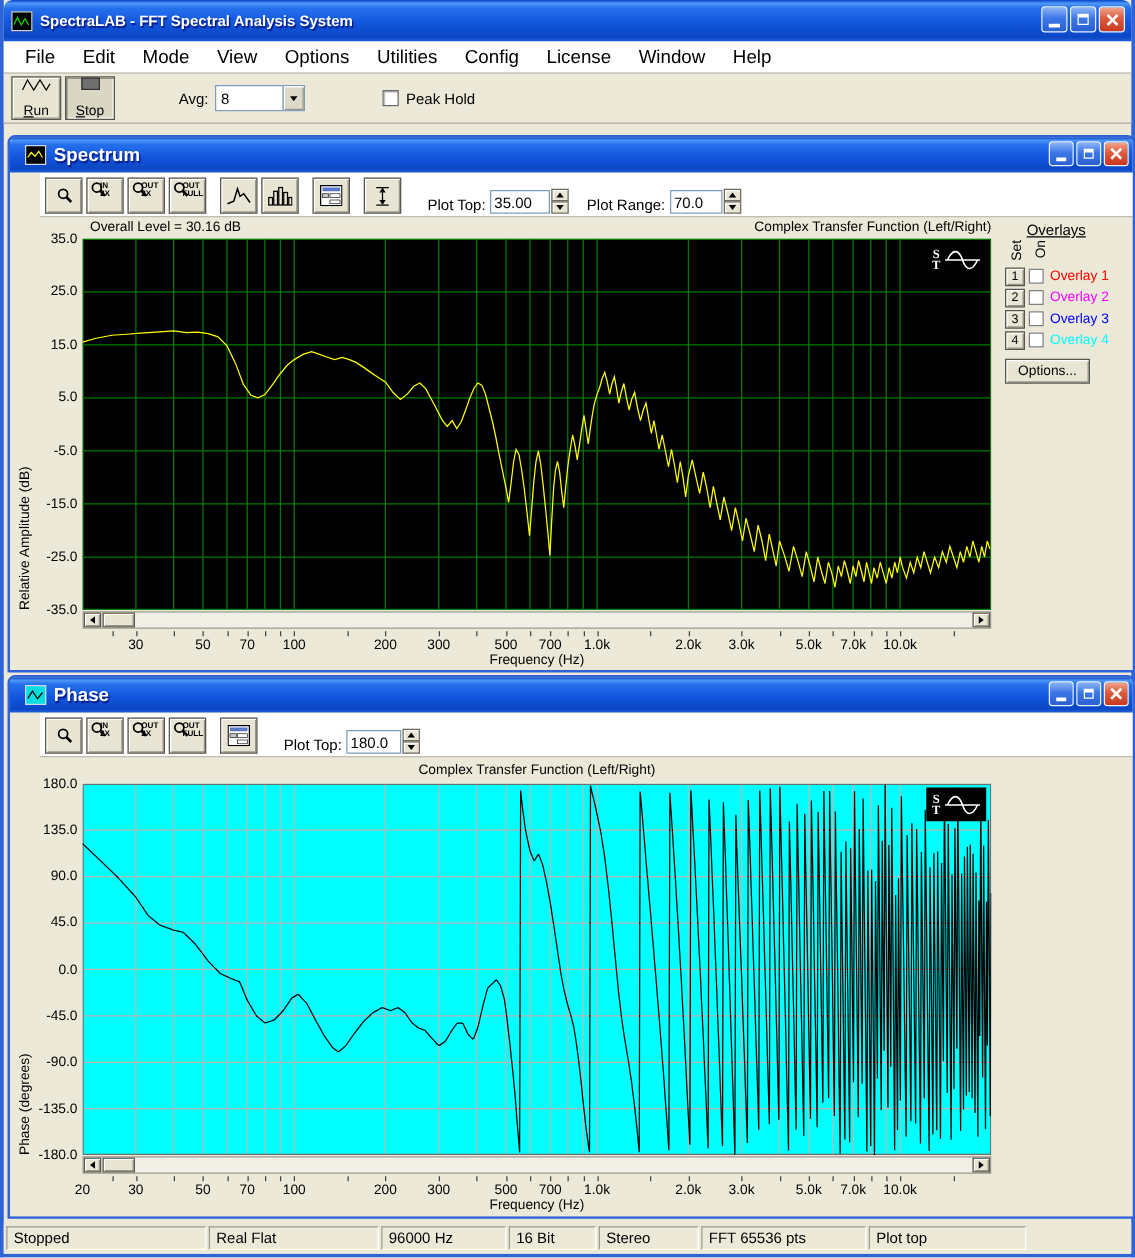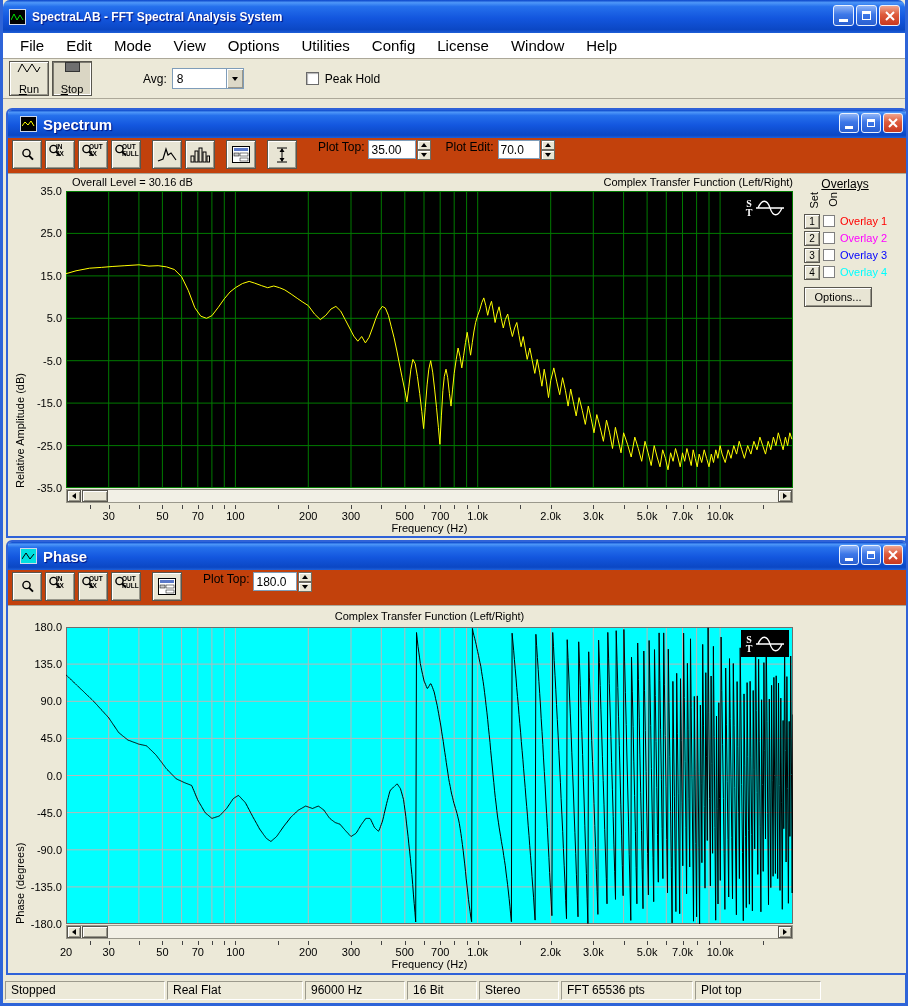--- a/index.html
+++ b/index.html
@@ -38,21 +38,21 @@
   .tri-up{width:0;height:0;border-left:3px solid transparent;border-right:3px solid transparent;border-bottom:4px solid #000;}
   .tri-down{width:0;height:0;border-left:3px solid transparent;border-right:3px solid transparent;border-top:4px solid #000;}
   .tri-left{width:0;height:0;border-top:3px solid transparent;border-bottom:3px solid transparent;border-right:4px solid #000;}
   .tri-right{width:0;height:0;border-top:3px solid transparent;border-bottom:3px solid transparent;border-left:4px solid #000;}
   
   .child{position:absolute;left:3px;width:902px;border:2px solid #2F62D8;border-radius:6px 6px 0 0;background:#ECE9D8;}
   .child .titlebar{height:28px;border-radius:4px 4px 0 0;padding-left:12px;}
   .child .title-text{font-size:15px;}
   .child .winbtns{top:3px;right:3px;}
   .child .wbtn{width:20px;height:20px;}
-  .ctoolbar{height:36px;background:#c2410c;display:flex;align-items:flex-start;padding:2px 4px;border-bottom:1px solid #ACA899;}
+  .ctoolbar{height:36px;background:#ffffff;display:flex;align-items:flex-end;padding:2px 4px;border-bottom:1px solid #ACA899;margin-left:24px;}
   .cbody{position:relative;background:#ECE9D8;}
   .hdr-small{position:absolute;font-size:11px;color:#000;white-space:nowrap;}
   .ytick{position:absolute;width:44px;text-align:right;font-size:11px;color:#000;}
   .rotlab{position:absolute;writing-mode:vertical-rl;transform:rotate(180deg);font-size:11px;color:#000;display:flex;align-items:center;text-align:center;}
   .plothost{position:absolute;}
   .plothost svg{display:block;}
   .st-logo{position:absolute;top:3px;right:4px;width:48px;height:27px;background:#000;color:#fff;display:flex;align-items:center;justify-content:flex-start;padding:1px 2px;}
   .st-letters{font-size:10px;font-weight:bold;line-height:9px;font-family:"Liberation Serif",serif;text-align:center;width:12px;}
   .sbar{position:absolute;height:14px;background:#F2F0E6;border:1px solid #9a988c;display:flex;}
   .sbtn{width:14px;height:12px;background:#E8E5D4;border:1px solid #58564E;box-shadow:inset 1px 1px 0 #fff,inset -1px -1px 0 #98968A;display:flex;align-items:center;justify-content:center;}
@@ -231,21 +231,21 @@
         <span class="lab" style="margin-left:10px;margin-right:4px;">Plot Top:</span>
       <input class="plot-field" value="35.00" style="">
       <span class="spin">
           <span class="spinbtn">
             <span class="tri-up"></span>
           </span>
           <span class="spinbtn">
             <span class="tri-down"></span>
           </span>
         </span>
-      <span class="lab" style="margin-left:14px;margin-right:4px;">Plot Edit:</span>
+      <span class="lab" style="margin-left:14px;margin-right:4px;">Plot Range:</span>
       <input class="plot-field" style="width: 42px;" value="70.0">
       <span class="spin">
           <span class="spinbtn">
             <span class="tri-up"></span>
           </span>
           <span class="spinbtn">
             <span class="tri-down"></span>
           </span>
         </span>
     </div>

